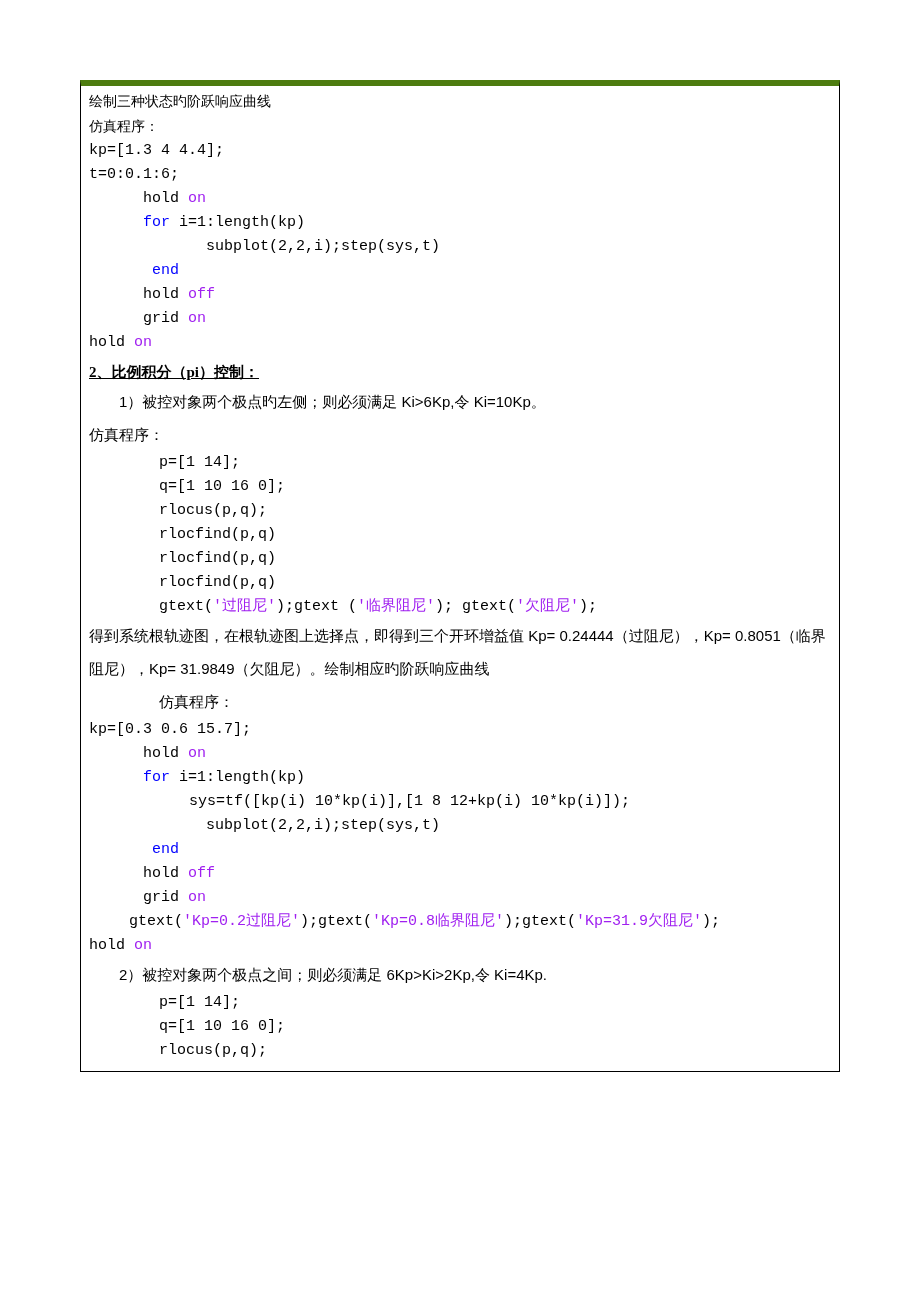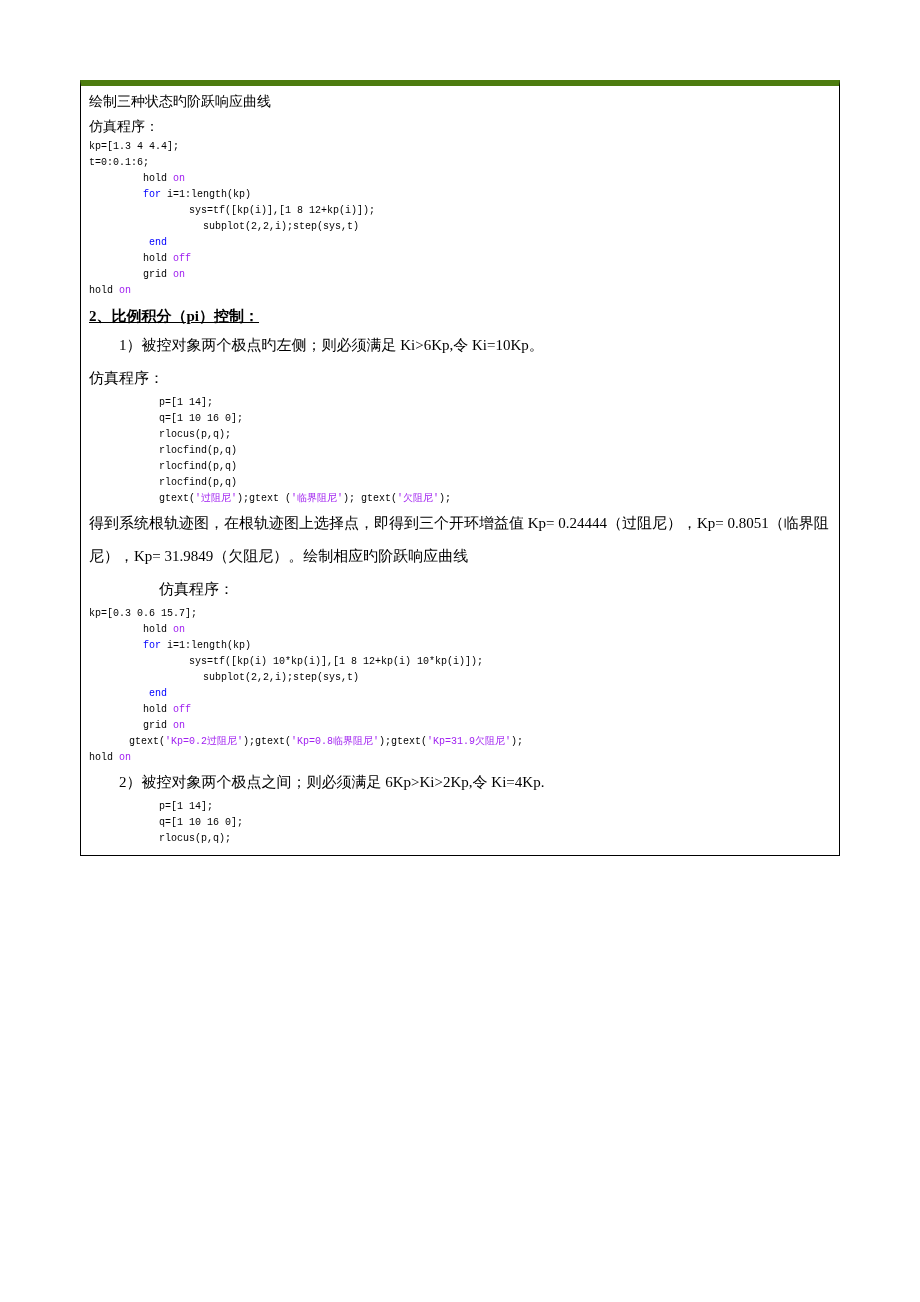--- a/index.html
+++ b/index.html
@@ -21,62 +21,61 @@
     border-top: none;
     margin: 80px 80px 0 80px;
     padding: 4px 8px 8px 8px;
     line-height: 1.75;
   }
   .box-top {
     border-top: 6px solid #4d7c0f;
   }
   .code {
     font-family: "Courier New", monospace;
-    font-size: 10px;
+    font-size: 15px;
     white-space: pre;
     line-height: 1.6;
   }
   .blue { color: #0000ff; }
   .purple { color: #a020f0; }
   .black { color: #000; }
   .indent1 { padding-left: 54px; }
   .indent2 { padding-left: 100px; }
   .indent3 { padding-left: 108px; }
   .indent-gtext { padding-left: 40px; }
   .indent-sub { padding-left: 70px; }
   .section-title {
     font-family: "SimSun", "宋体", serif;
     font-weight: bold;
     font-size: 15px;
     margin-top: 4px;
     text-decoration: underline;
   }
   .body-text {
-    font-family: Liberation Serif, serif;
+    font-family: Liberation Sans, sans-serif;
     font-size: 15px;
     line-height: 2.2;
   }
   .body-text-indent {
     padding-left: 30px;
   }
 </style>
 </head>
 <body>
 
 <div class="page">
   <div class="box box-top">
 
     <div>绘制三种状态旳阶跃响应曲线</div>
     <div>仿真程序：</div>
 
     <div class="code">kp=[1.3 4 4.4];</div>
     <div class="code">t=0:0.1:6;</div>
     <div class="code indent1"><span class="black">hold </span><span class="purple">on</span></div>
     <div class="code indent1"><span class="blue">for</span><span class="black"> i=1:length(kp)</span></div>
-    <div class="code indent2">sys=tf([kp(i)],[1 8 12+kp(i)]);</div>
     <div class="code indent3"> subplot(2,2,i);step(sys,t)</div>
     <div class="code indent1"><span class="blue"> </span><span class="blue">end</span></div>
     <div class="code indent1"><span class="black">hold </span><span class="purple">off</span></div>
     <div class="code indent1"><span class="black">grid </span><span class="purple">on</span></div>
     <div class="code"><span class="black">hold </span><span class="purple">on</span></div>
 
     <div class="section-title">2、比例积分（pi）控制：</div>
 
     <div class="body-text body-text-indent">1）被控对象两个极点旳左侧；则必须满足 Ki&gt;6Kp,令 Ki=10Kp。</div>
     <div class="body-text">仿真程序：</div>

